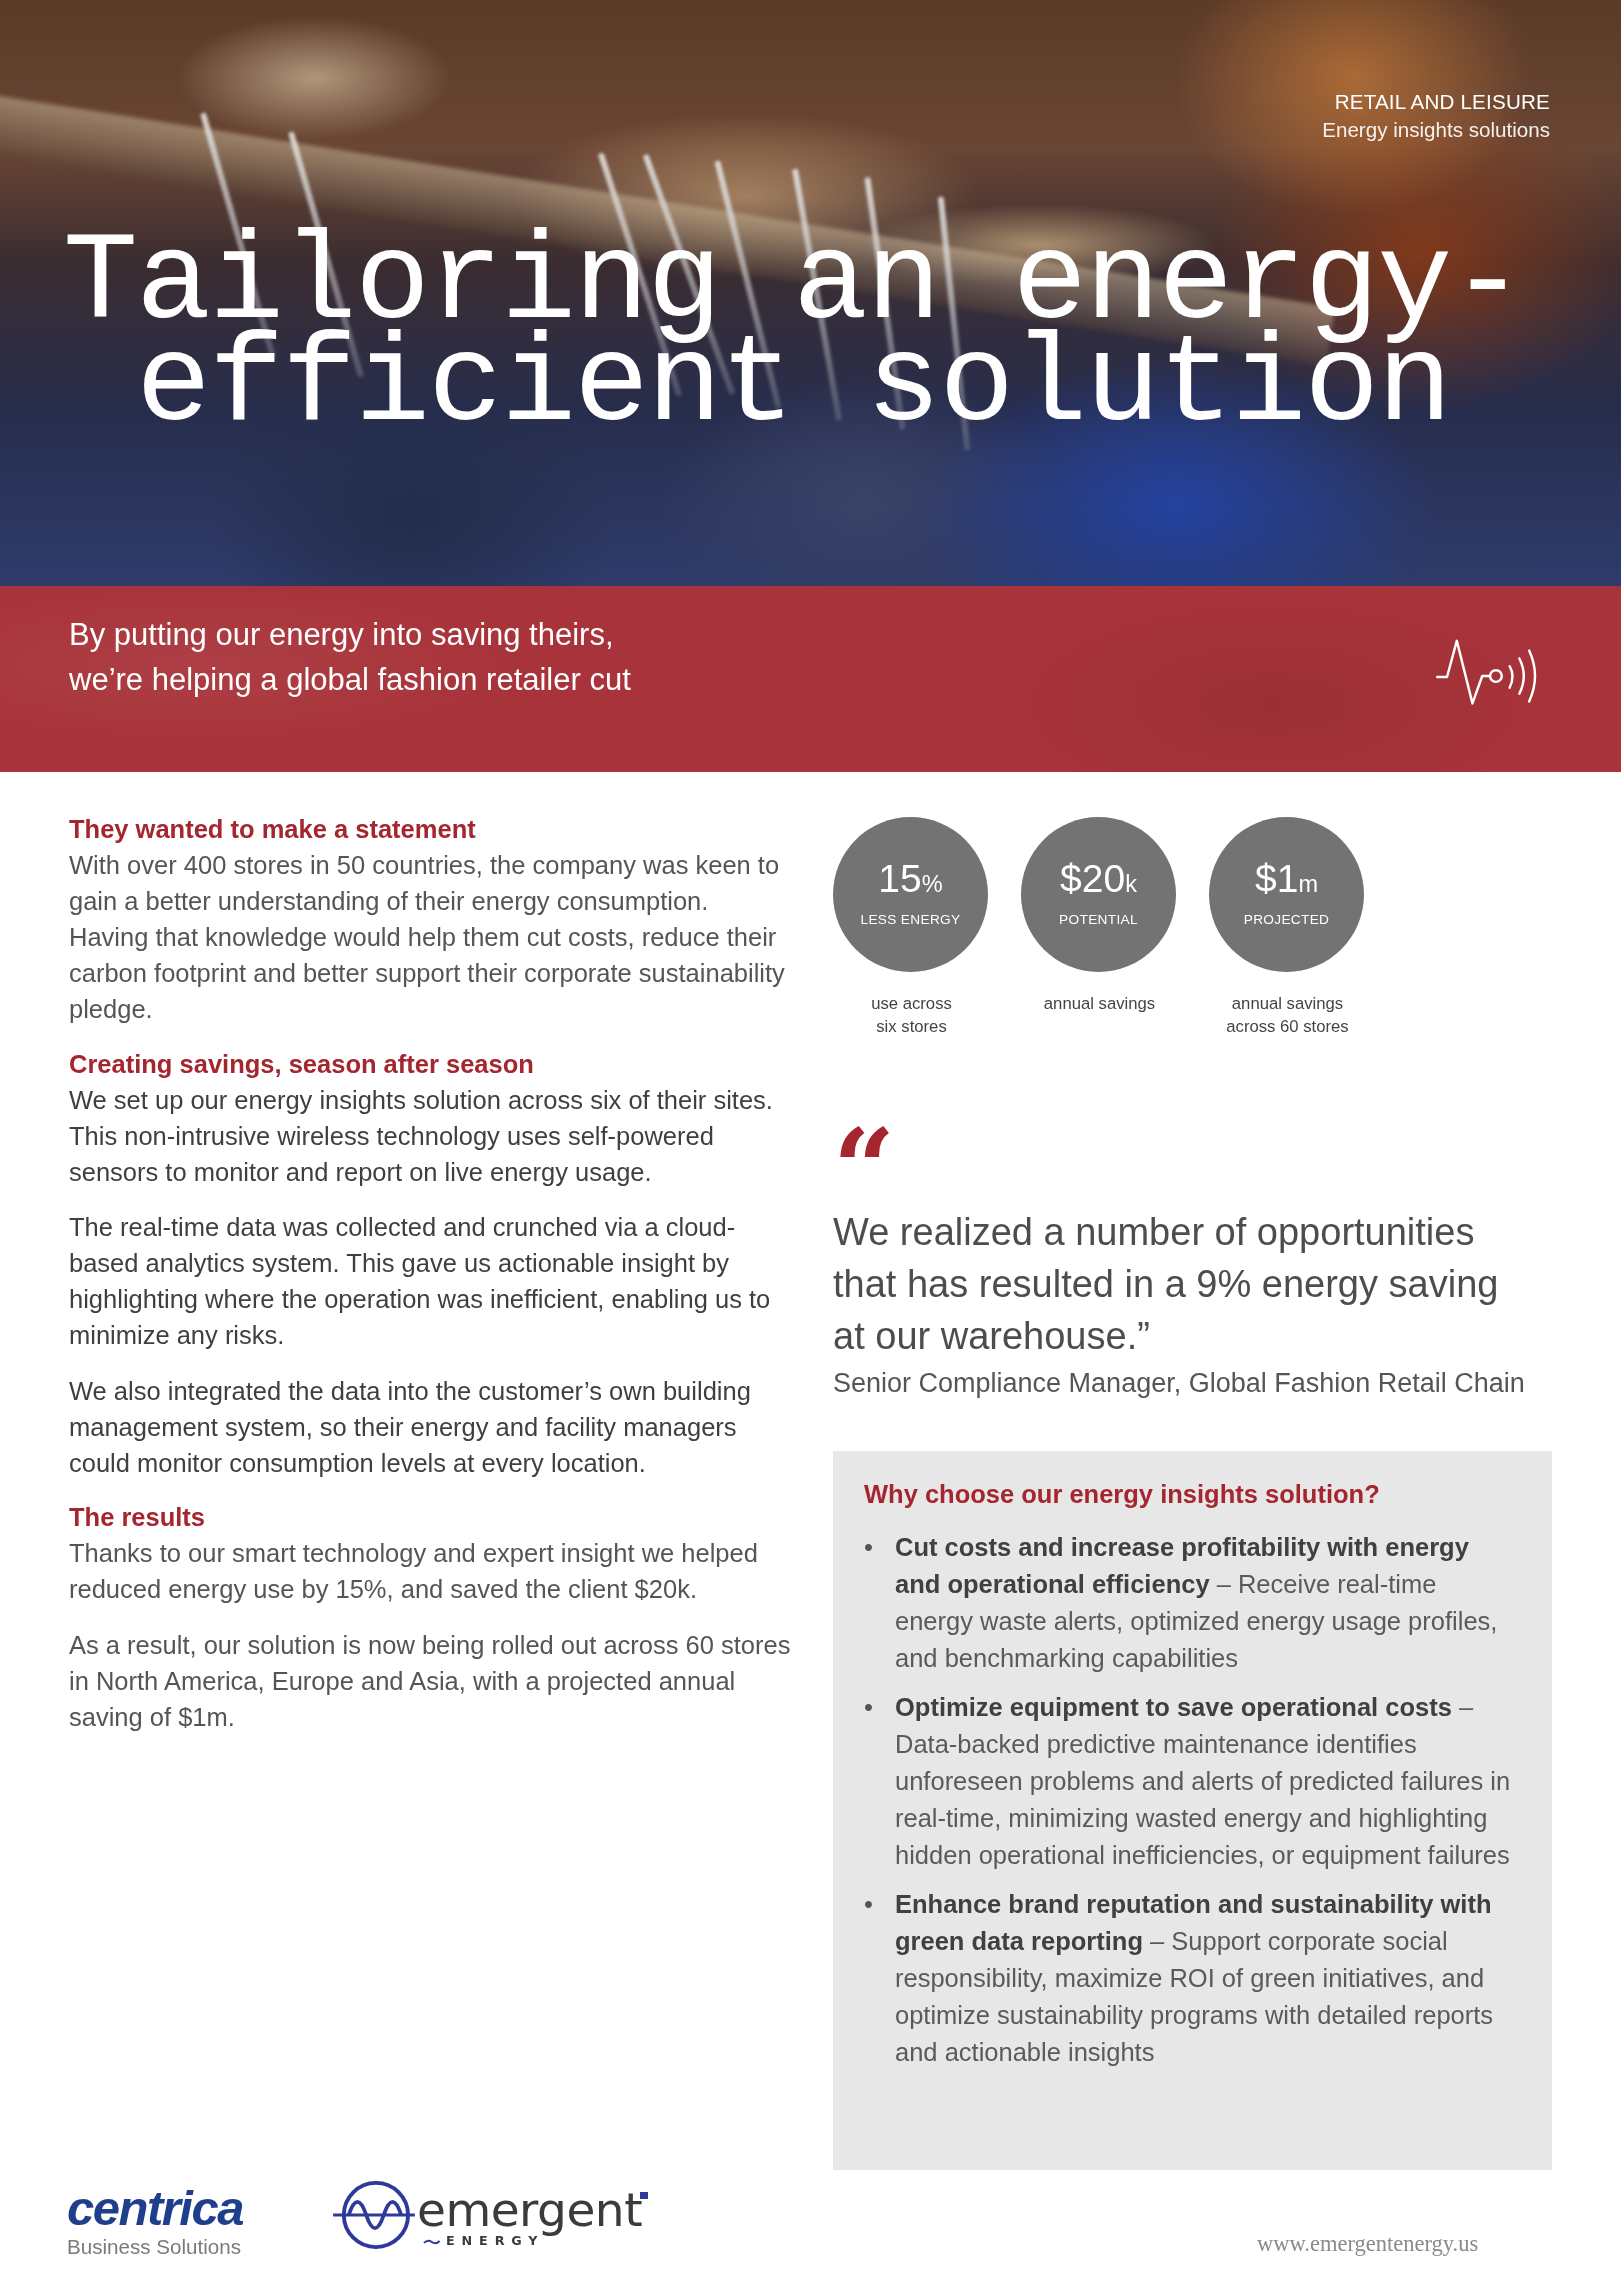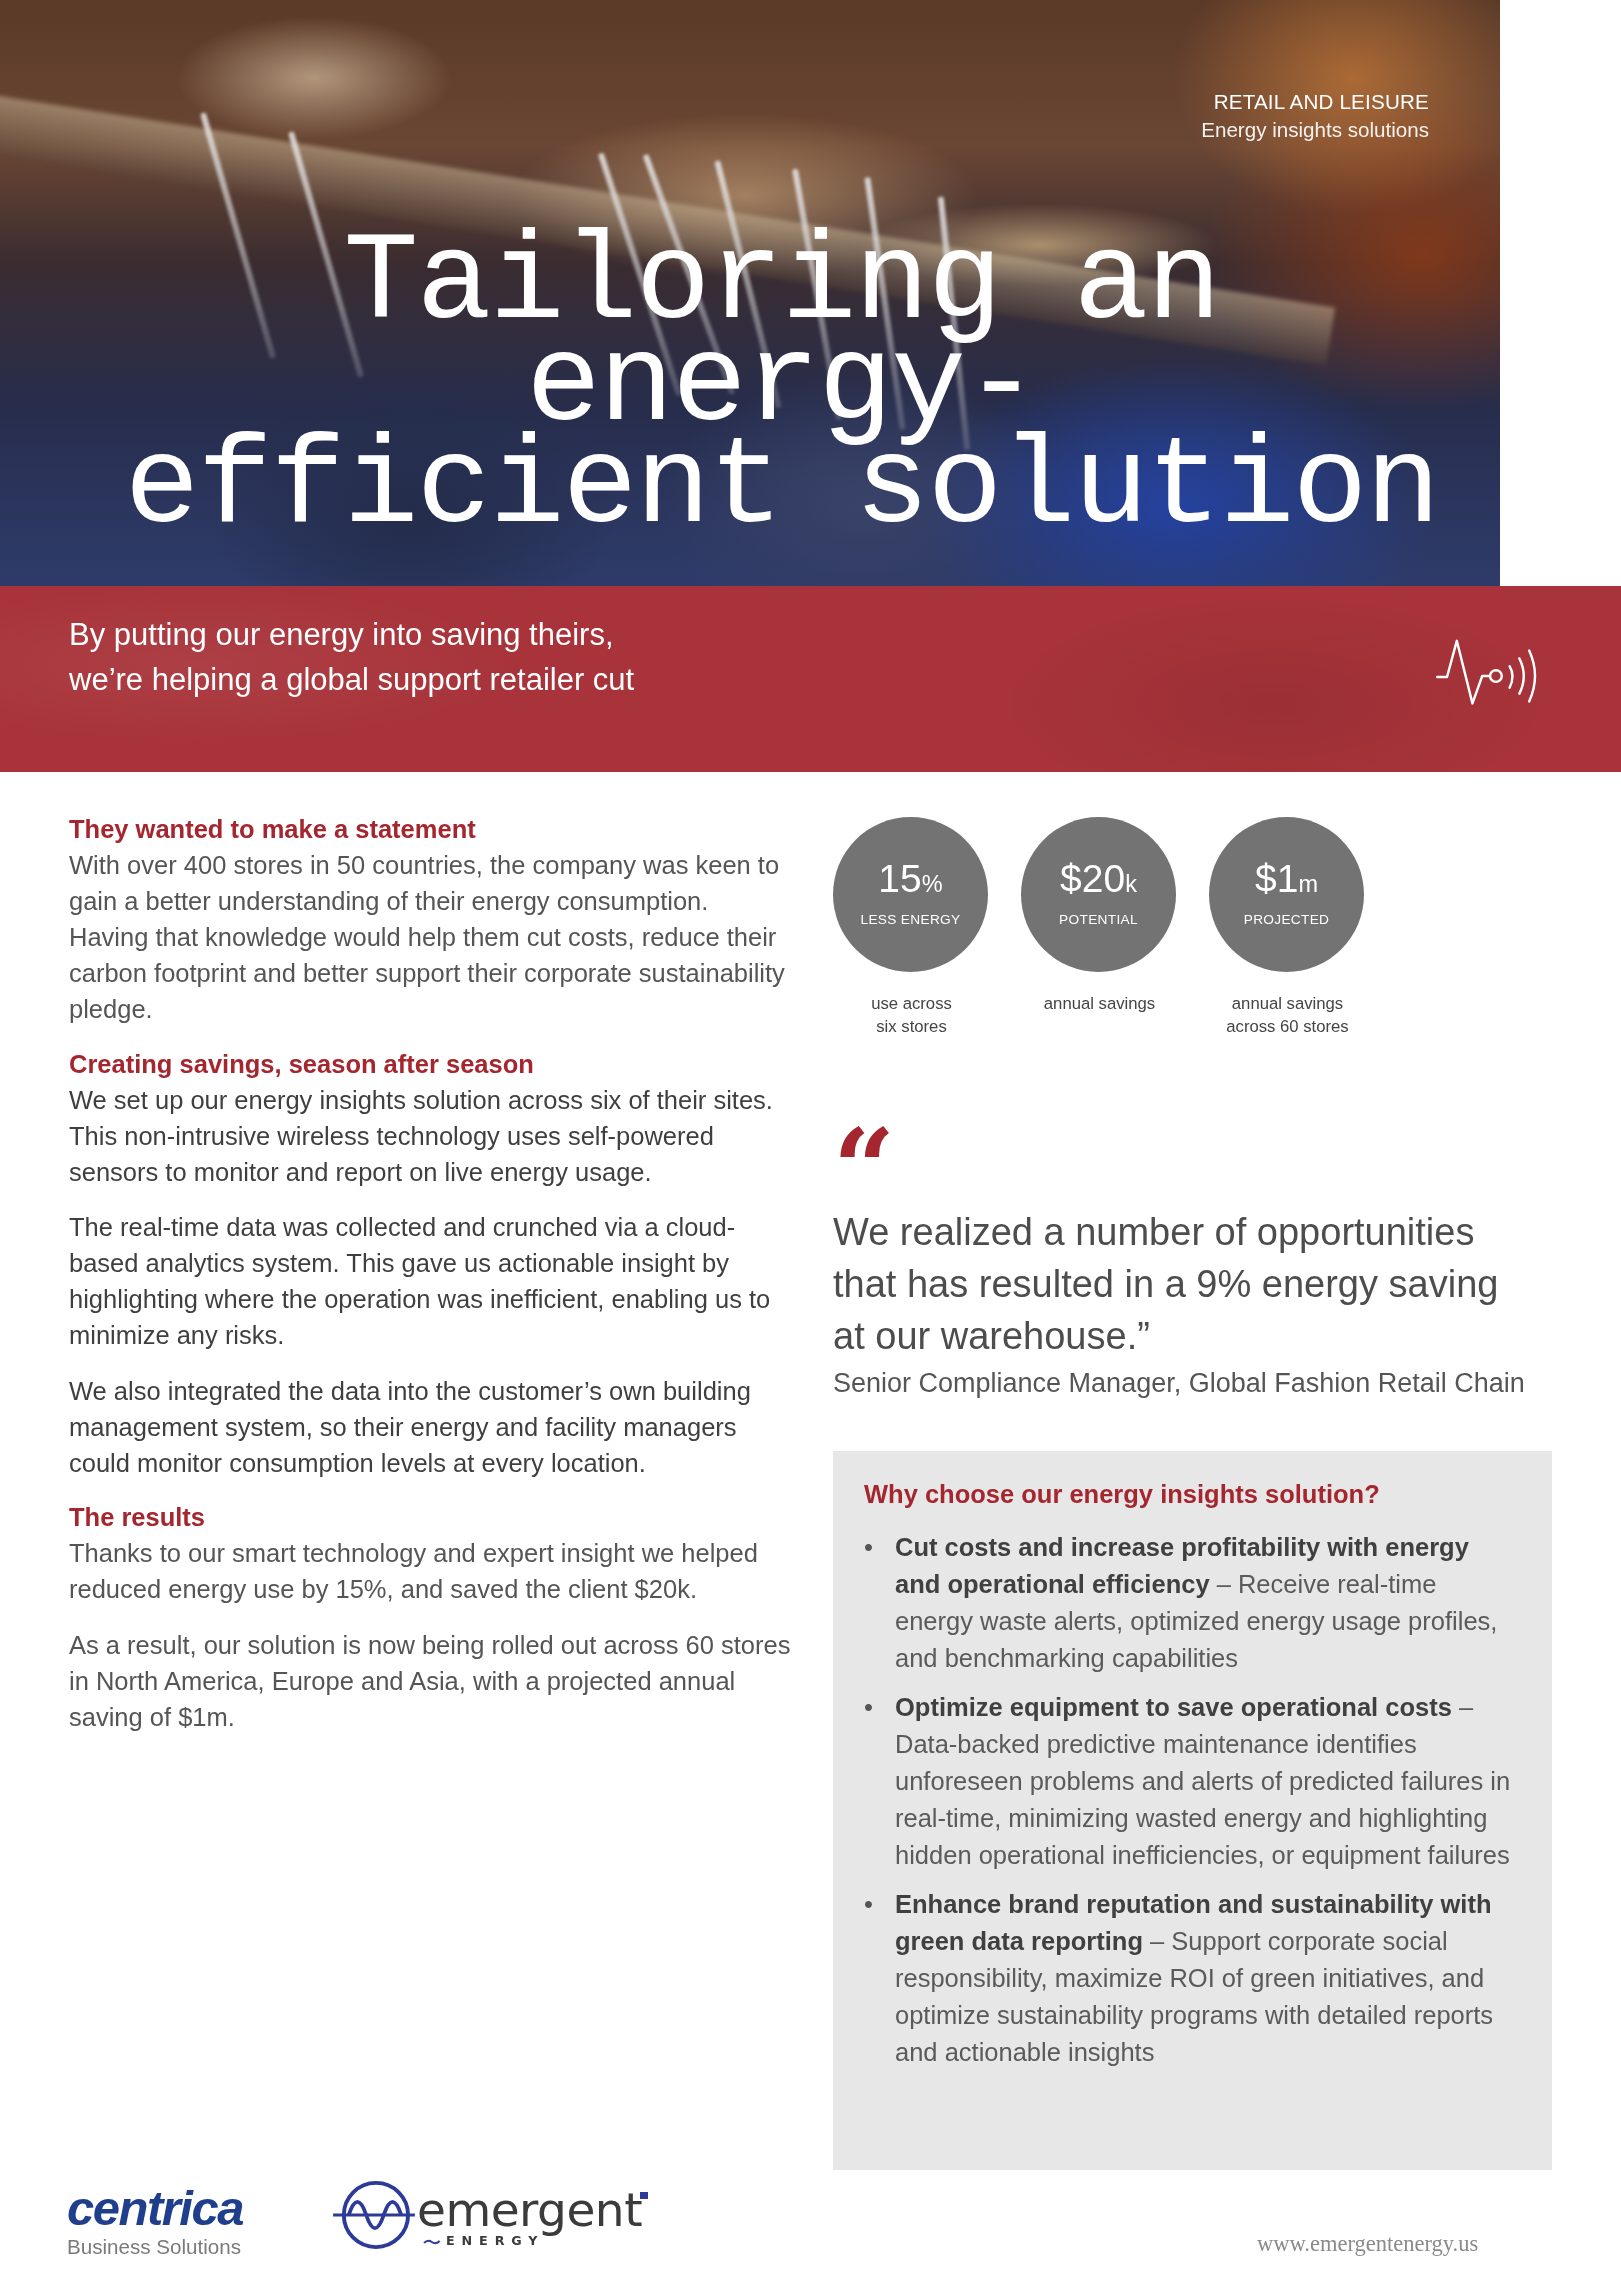--- a/index.html
+++ b/index.html
@@ -1,21 +1,21 @@
 <!DOCTYPE html>
 <html><head>
 <meta charset="utf-8">
 <style>
   * { box-sizing: border-box; margin: 0; padding: 0; }
   html, body { width: 1621px; height: 2293px; background: #ffffff; }
   body { position: relative; font-family: "DejaVu Sans", "Liberation Sans", sans-serif; color: #4a4a4a; overflow: hidden; }
 
   
   .hero {
-    position: absolute; left: 0; top: 0; width: 1500px; height: 588px; overflow: hidden;
+    position: absolute; left: 0; top: 0; width: 1621px; height: 588px; overflow: hidden;
     background:
       radial-gradient(ellipse 255px 59px at 1039px 245px, rgba(255,220,160,0.55), transparent 70%),
       radial-gradient(ellipse 333px 118px at 745px 196px, rgba(255,210,150,0.45), transparent 70%),
       radial-gradient(ellipse 196px 88px at 314px 78px, rgba(255,235,200,0.5), transparent 70%),
       radial-gradient(ellipse 255px 196px at 1353px 78px, rgba(230,140,60,0.55), transparent 70%),
       radial-gradient(ellipse 314px 225px at 1421px 255px, rgba(150,60,20,0.75), transparent 70%),
       radial-gradient(ellipse 372px 216px at 1176px 510px, rgba(40,80,200,0.85), transparent 70%),
       radial-gradient(ellipse 294px 196px at 863px 510px, rgba(70,80,120,0.9), transparent 70%),
       radial-gradient(ellipse 294px 196px at 412px 510px, rgba(40,50,80,0.95), transparent 70%),
       linear-gradient(180deg, #5b3a28 0%, #6a4634 25%, #3a2c30 45%, #2a3050 70%, #3a4a80 100%);
@@ -133,21 +133,21 @@
 
   <h1 class="hero-title">
     <div>Tailoring an energy-</div>
     <div>efficient solution</div>
   </h1>
 </div>
 
 <div class="band">
   <div class="band-text">
     <span>By putting our energy into saving theirs,</span>
-    <span>we’re helping a global support retailer cut</span>
+    <span>we’re helping a global fashion retailer cut</span>
   </div>
   <svg class="band-icon" viewBox="0 0 120 90">
     <polyline points="4,45 14,45 24,8 40,72 50,44 58,44" fill="none" stroke="#fff" stroke-width="2.5" stroke-linejoin="round" stroke-linecap="round"></polyline>
     <circle cx="64" cy="44" r="6" fill="none" stroke="#fff" stroke-width="2.5"></circle>
     <path d="M78,34 Q84,44 78,56" fill="none" stroke="#fff" stroke-width="2.5" stroke-linecap="round"></path>
     <path d="M88,26 Q97,44 88,62" fill="none" stroke="#fff" stroke-width="2.5" stroke-linecap="round"></path>
     <path d="M98,18 Q110,44 98,70" fill="none" stroke="#fff" stroke-width="2.5" stroke-linecap="round"></path>
   </svg>
 </div>
 

